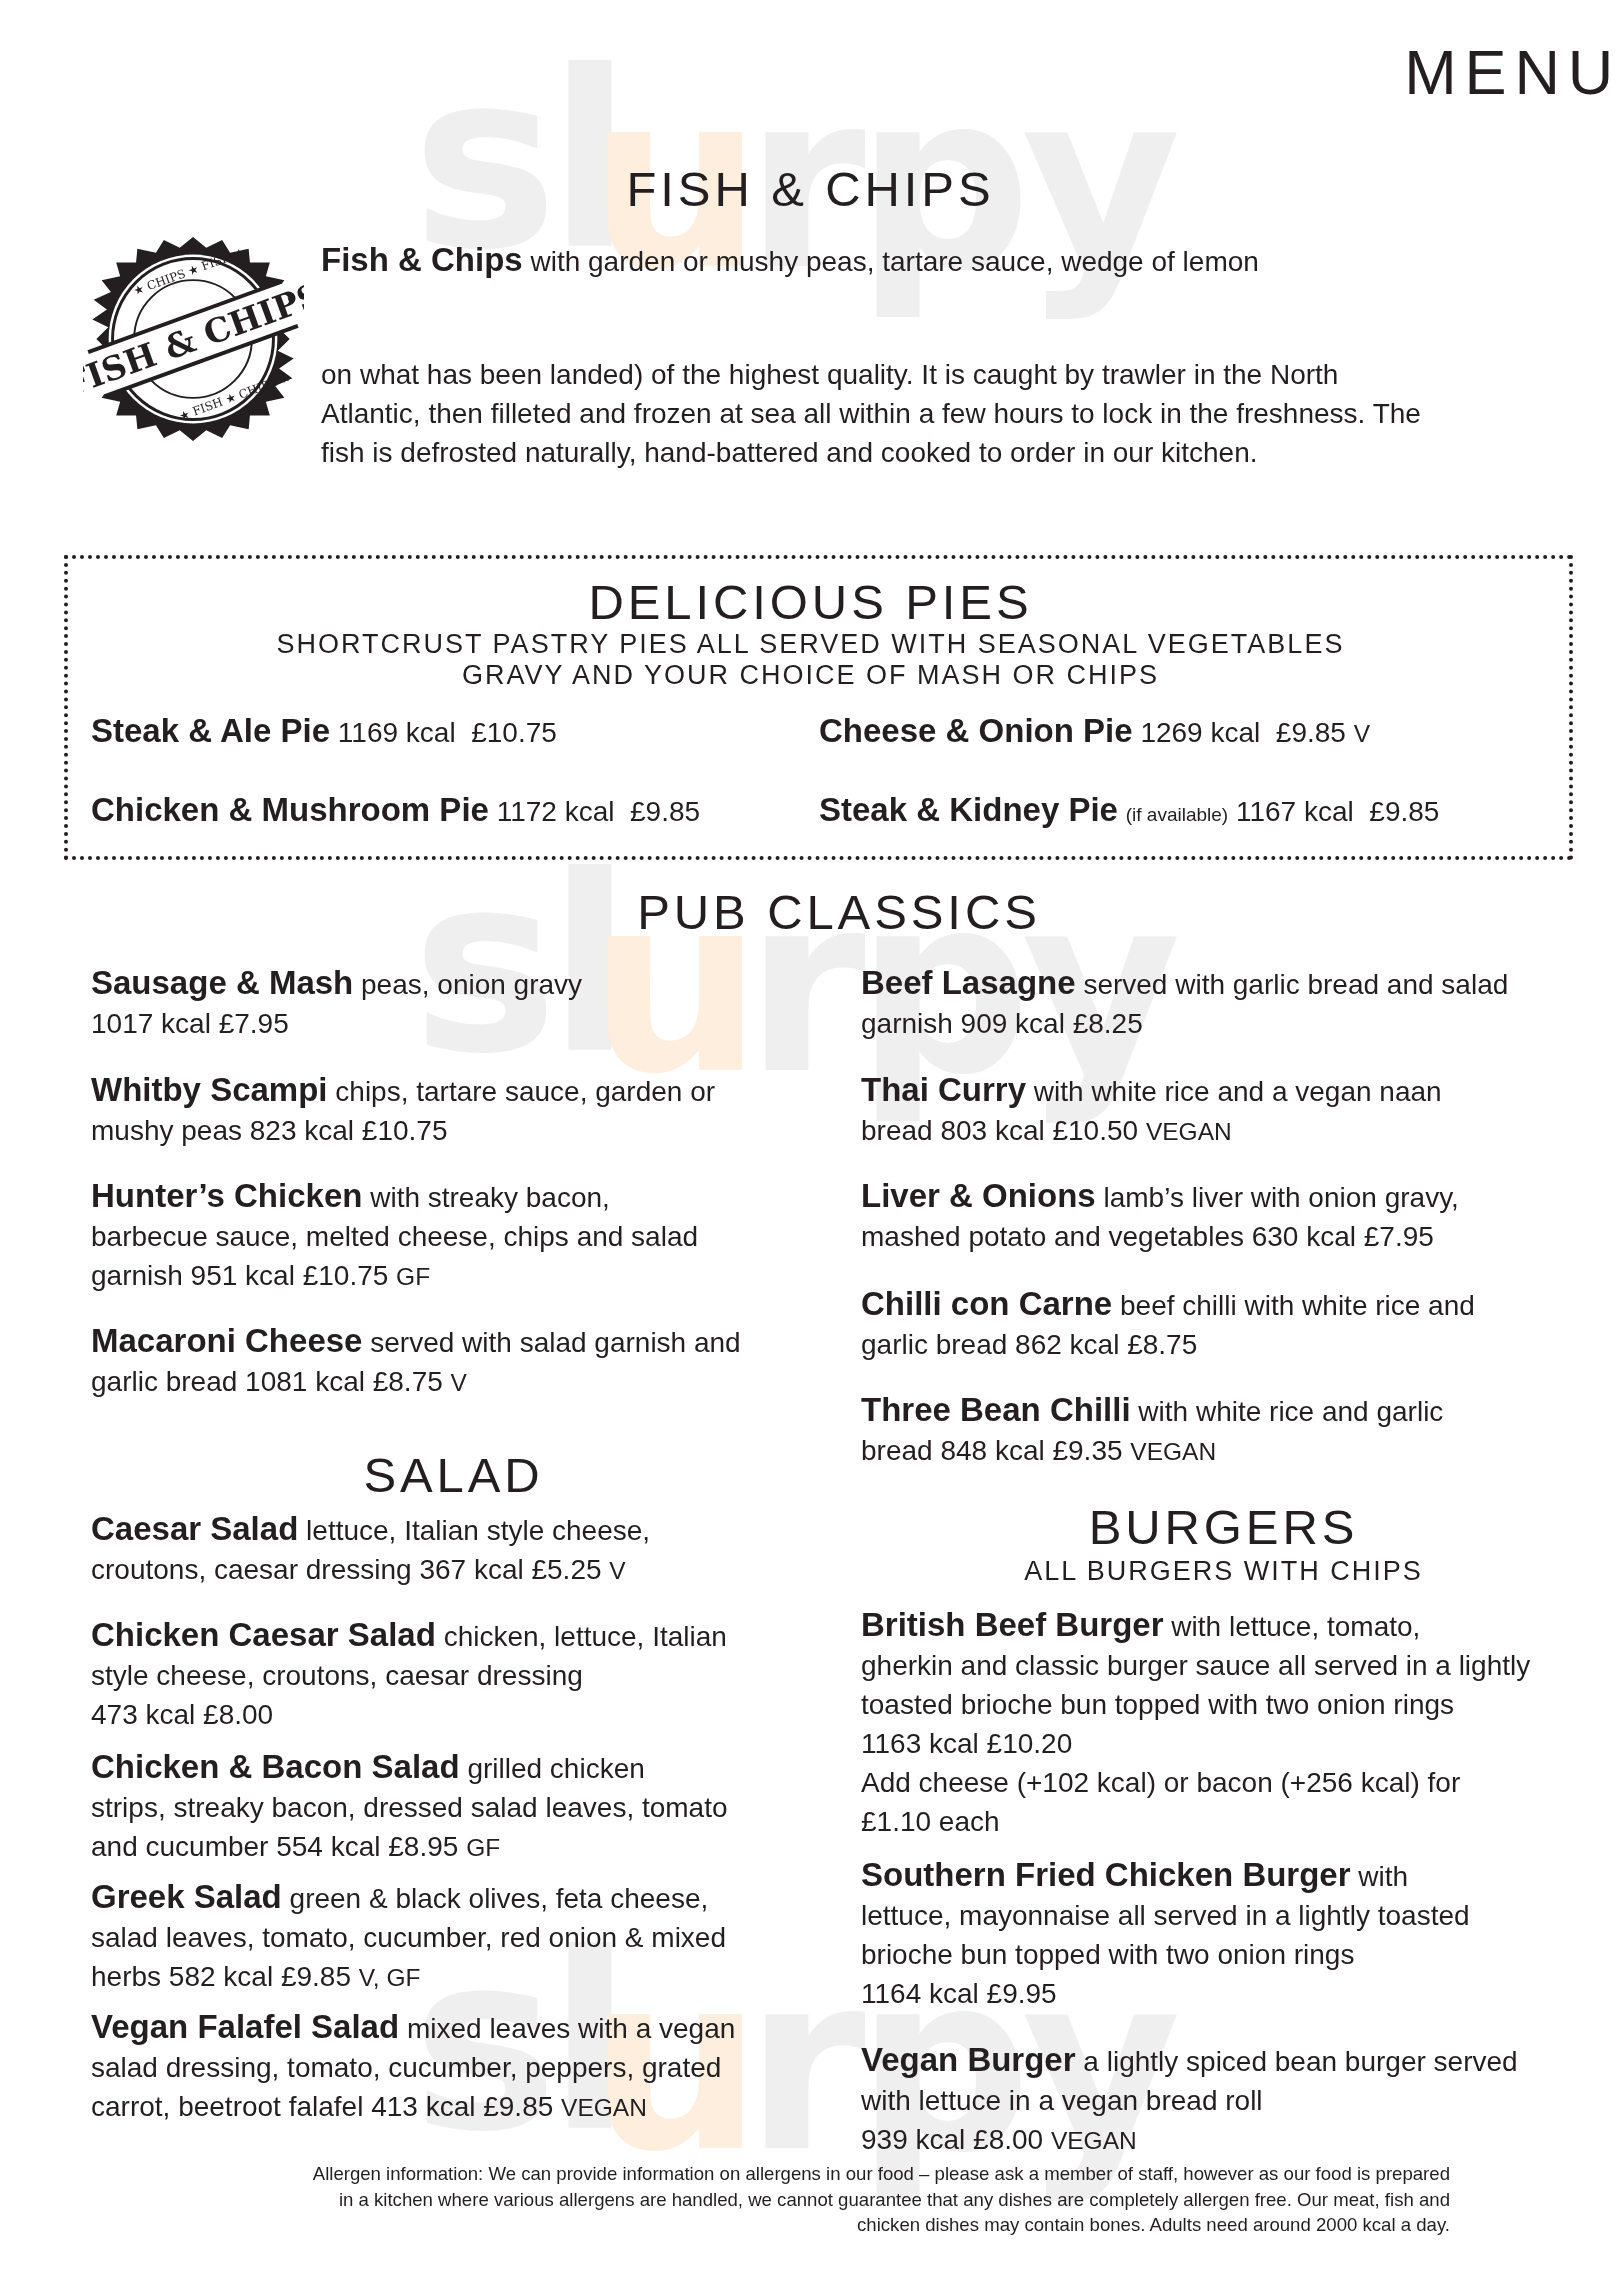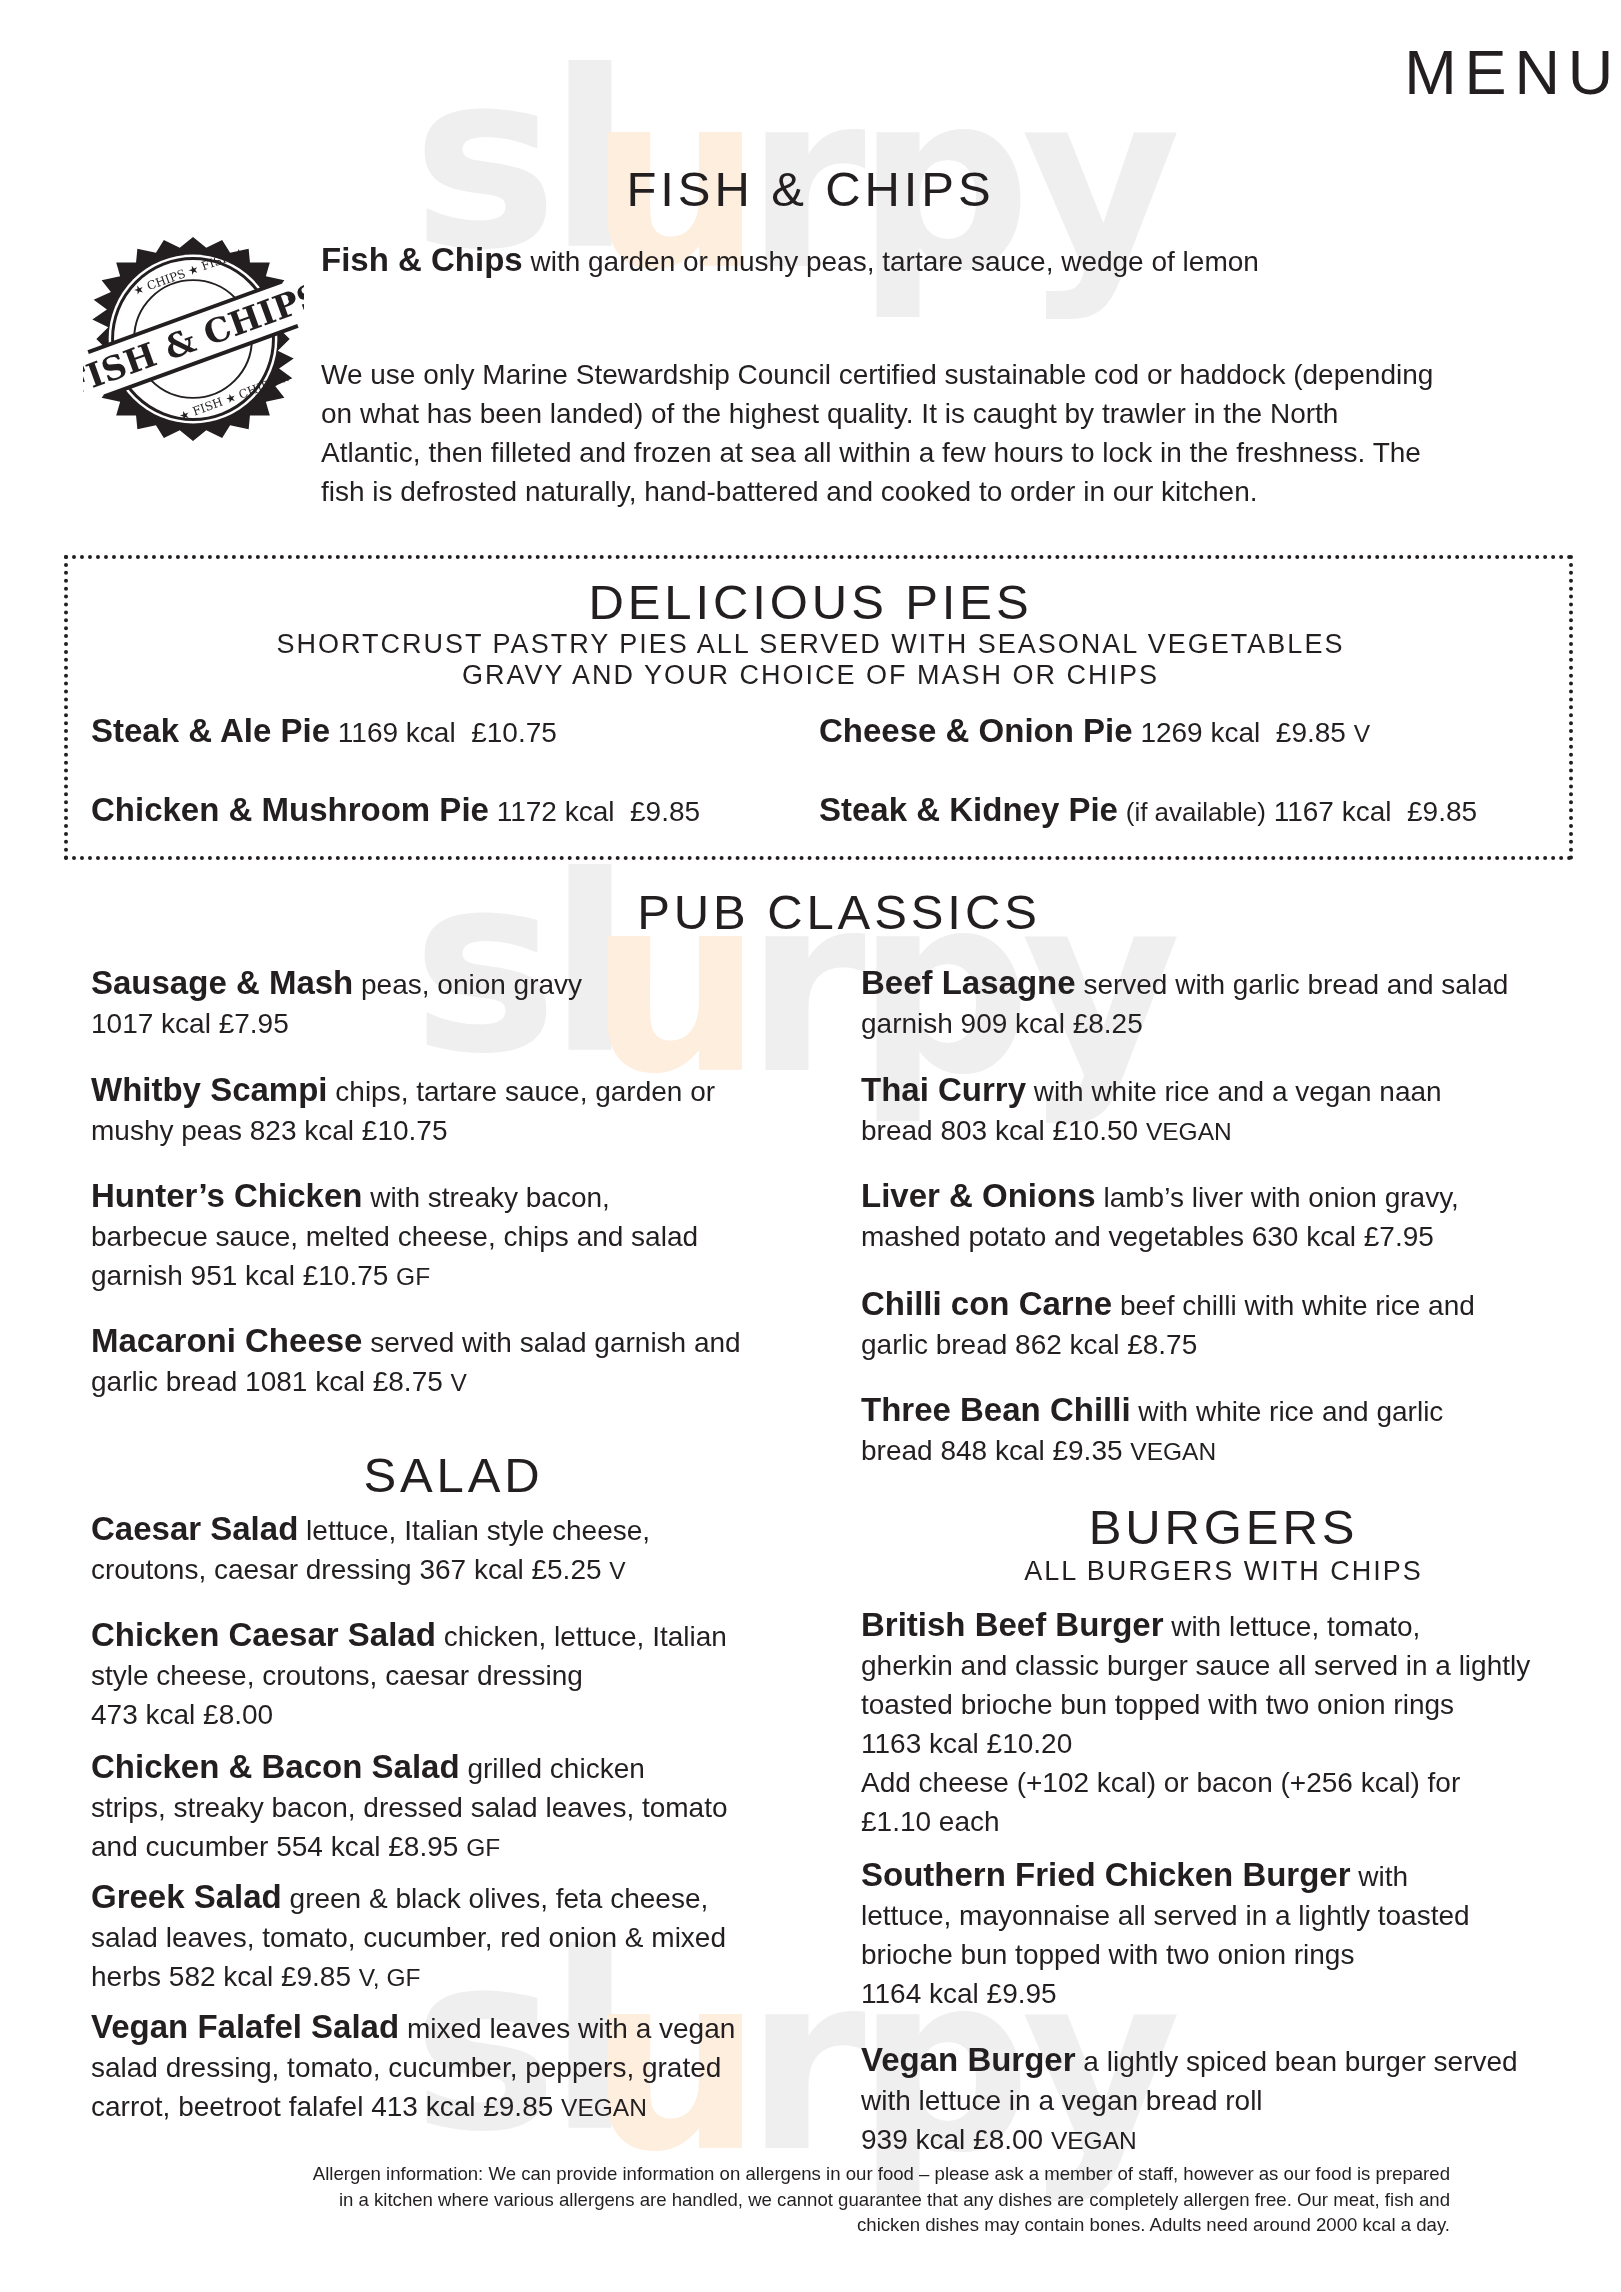--- a/index.html
+++ b/index.html
@@ -78,21 +78,20 @@
   </div>
 
   <div class="fc-block">
     <div>
       <span class="name">Fish &amp; Chips</span>
       <span>with garden or mushy peas, tartare sauce, wedge of lemon</span>
     </div>
   </div>
 
   <div class="fc-para">
-    <div>We use only Marine Stewardship Council certified sustainable cod or haddock (depending</div>
     <div>on what has been landed) of the highest quality. It is caught by trawler in the North</div>
     <div>Atlantic, then filleted and frozen at sea all within a few hours to lock in the freshness. The</div>
     <div>fish is defrosted naturally, hand-battered and cooked to order in our kitchen.</div>
   </div>
 
   <div class="pies-box"></div>
   <h2 class="h-section" style="top:578px; left:0; width:1621px;">DELICIOUS PIES</h2>
   <div class="subhead" style="top:629px; left:0; width:1621px;">
     <div>SHORTCRUST PASTRY PIES ALL SERVED WITH SEASONAL VEGETABLES</div>
     <div>GRAVY AND YOUR CHOICE OF MASH OR CHIPS</div>
@@ -106,21 +105,21 @@
     <span class="name">Cheese &amp; Onion Pie</span>
     <span>1269 kcal</span>&nbsp;&nbsp;<span>£9.85</span>
     <span class="tag">V</span>
   </div>
   <div class="pie" style="left:91px; top:790px;">
     <span class="name">Chicken &amp; Mushroom Pie</span>
     <span>1172 kcal</span>&nbsp;&nbsp;<span>£9.85</span>
   </div>
   <div class="pie" style="left:819px; top:790px;">
     <span class="name">Steak &amp; Kidney Pie</span>
-    <span style="font-size:26px;">(if available)</span>
+    <span style="font-size:19px;">(if available)</span>
     <span>1167 kcal</span>&nbsp;&nbsp;<span>£9.85</span>
   </div>
 
   <h2 class="h-section" style="top:888px; left:0; width:1678px;">PUB CLASSICS</h2>
 
   <div class="item col-left" style="top:963px;">
     <span class="name">Sausage &amp; Mash</span>
     <span>peas, onion gravy</span><br>
     <span>1017 kcal  £7.95</span>
   </div>

